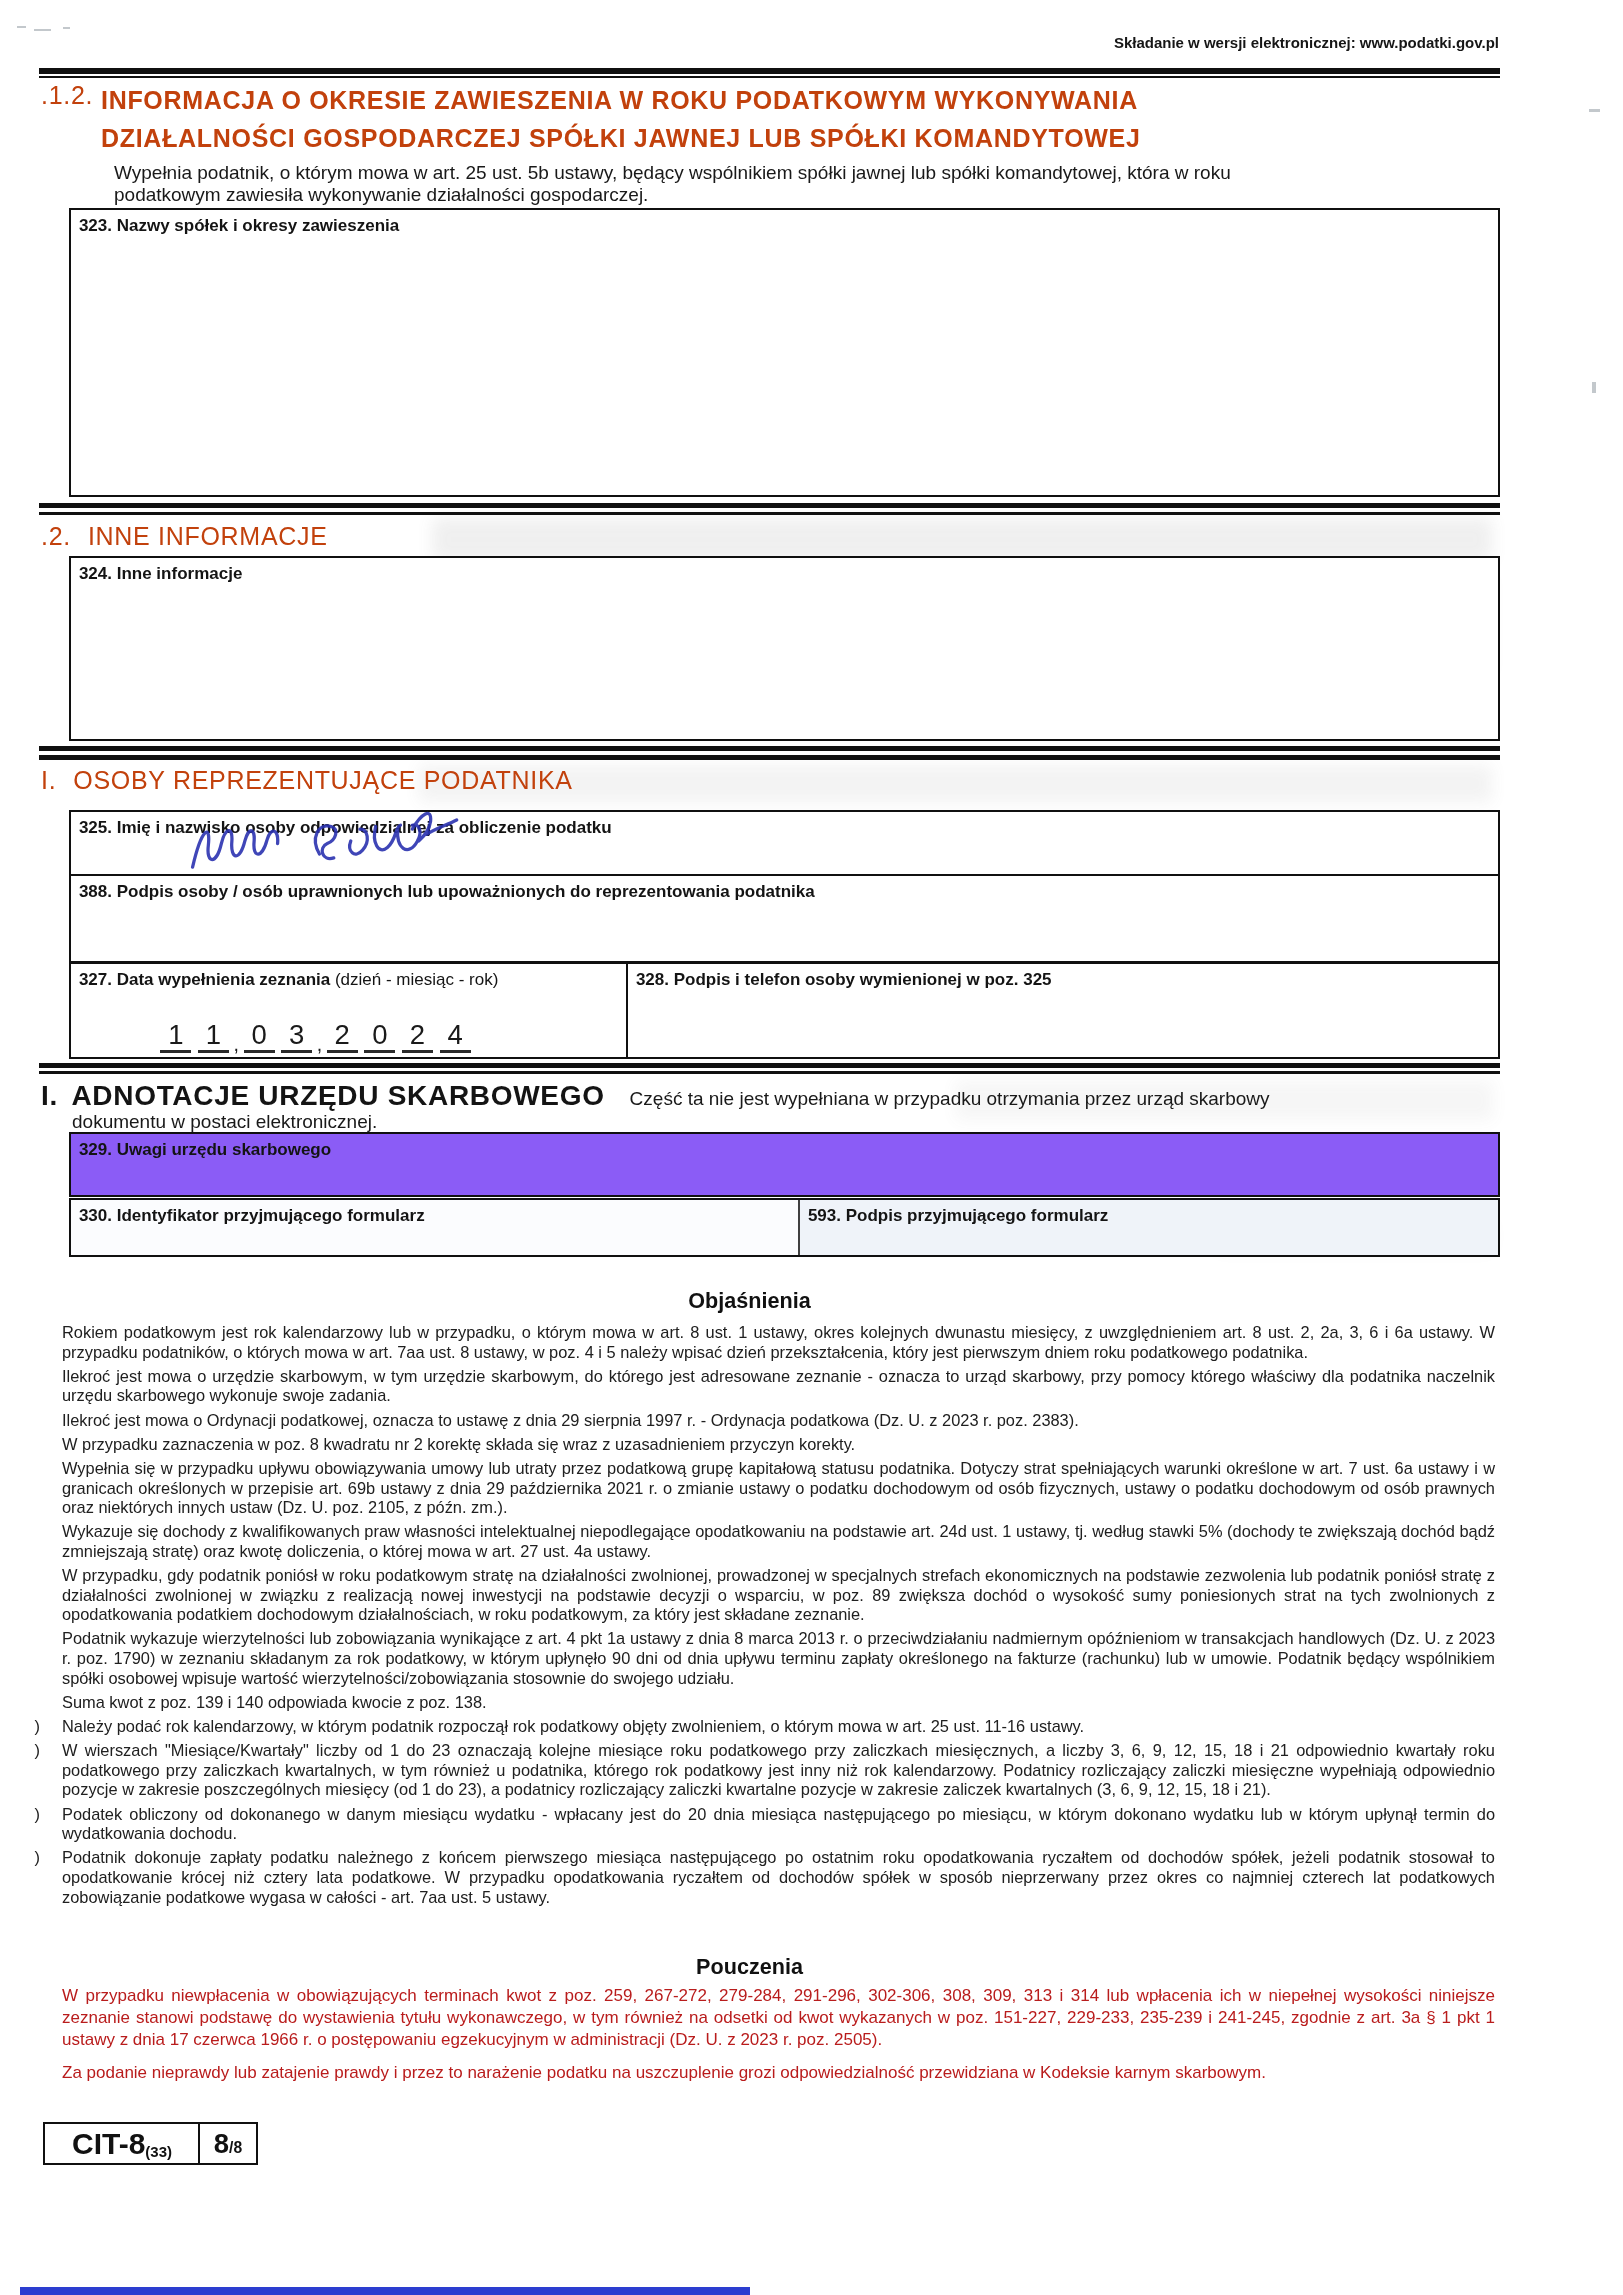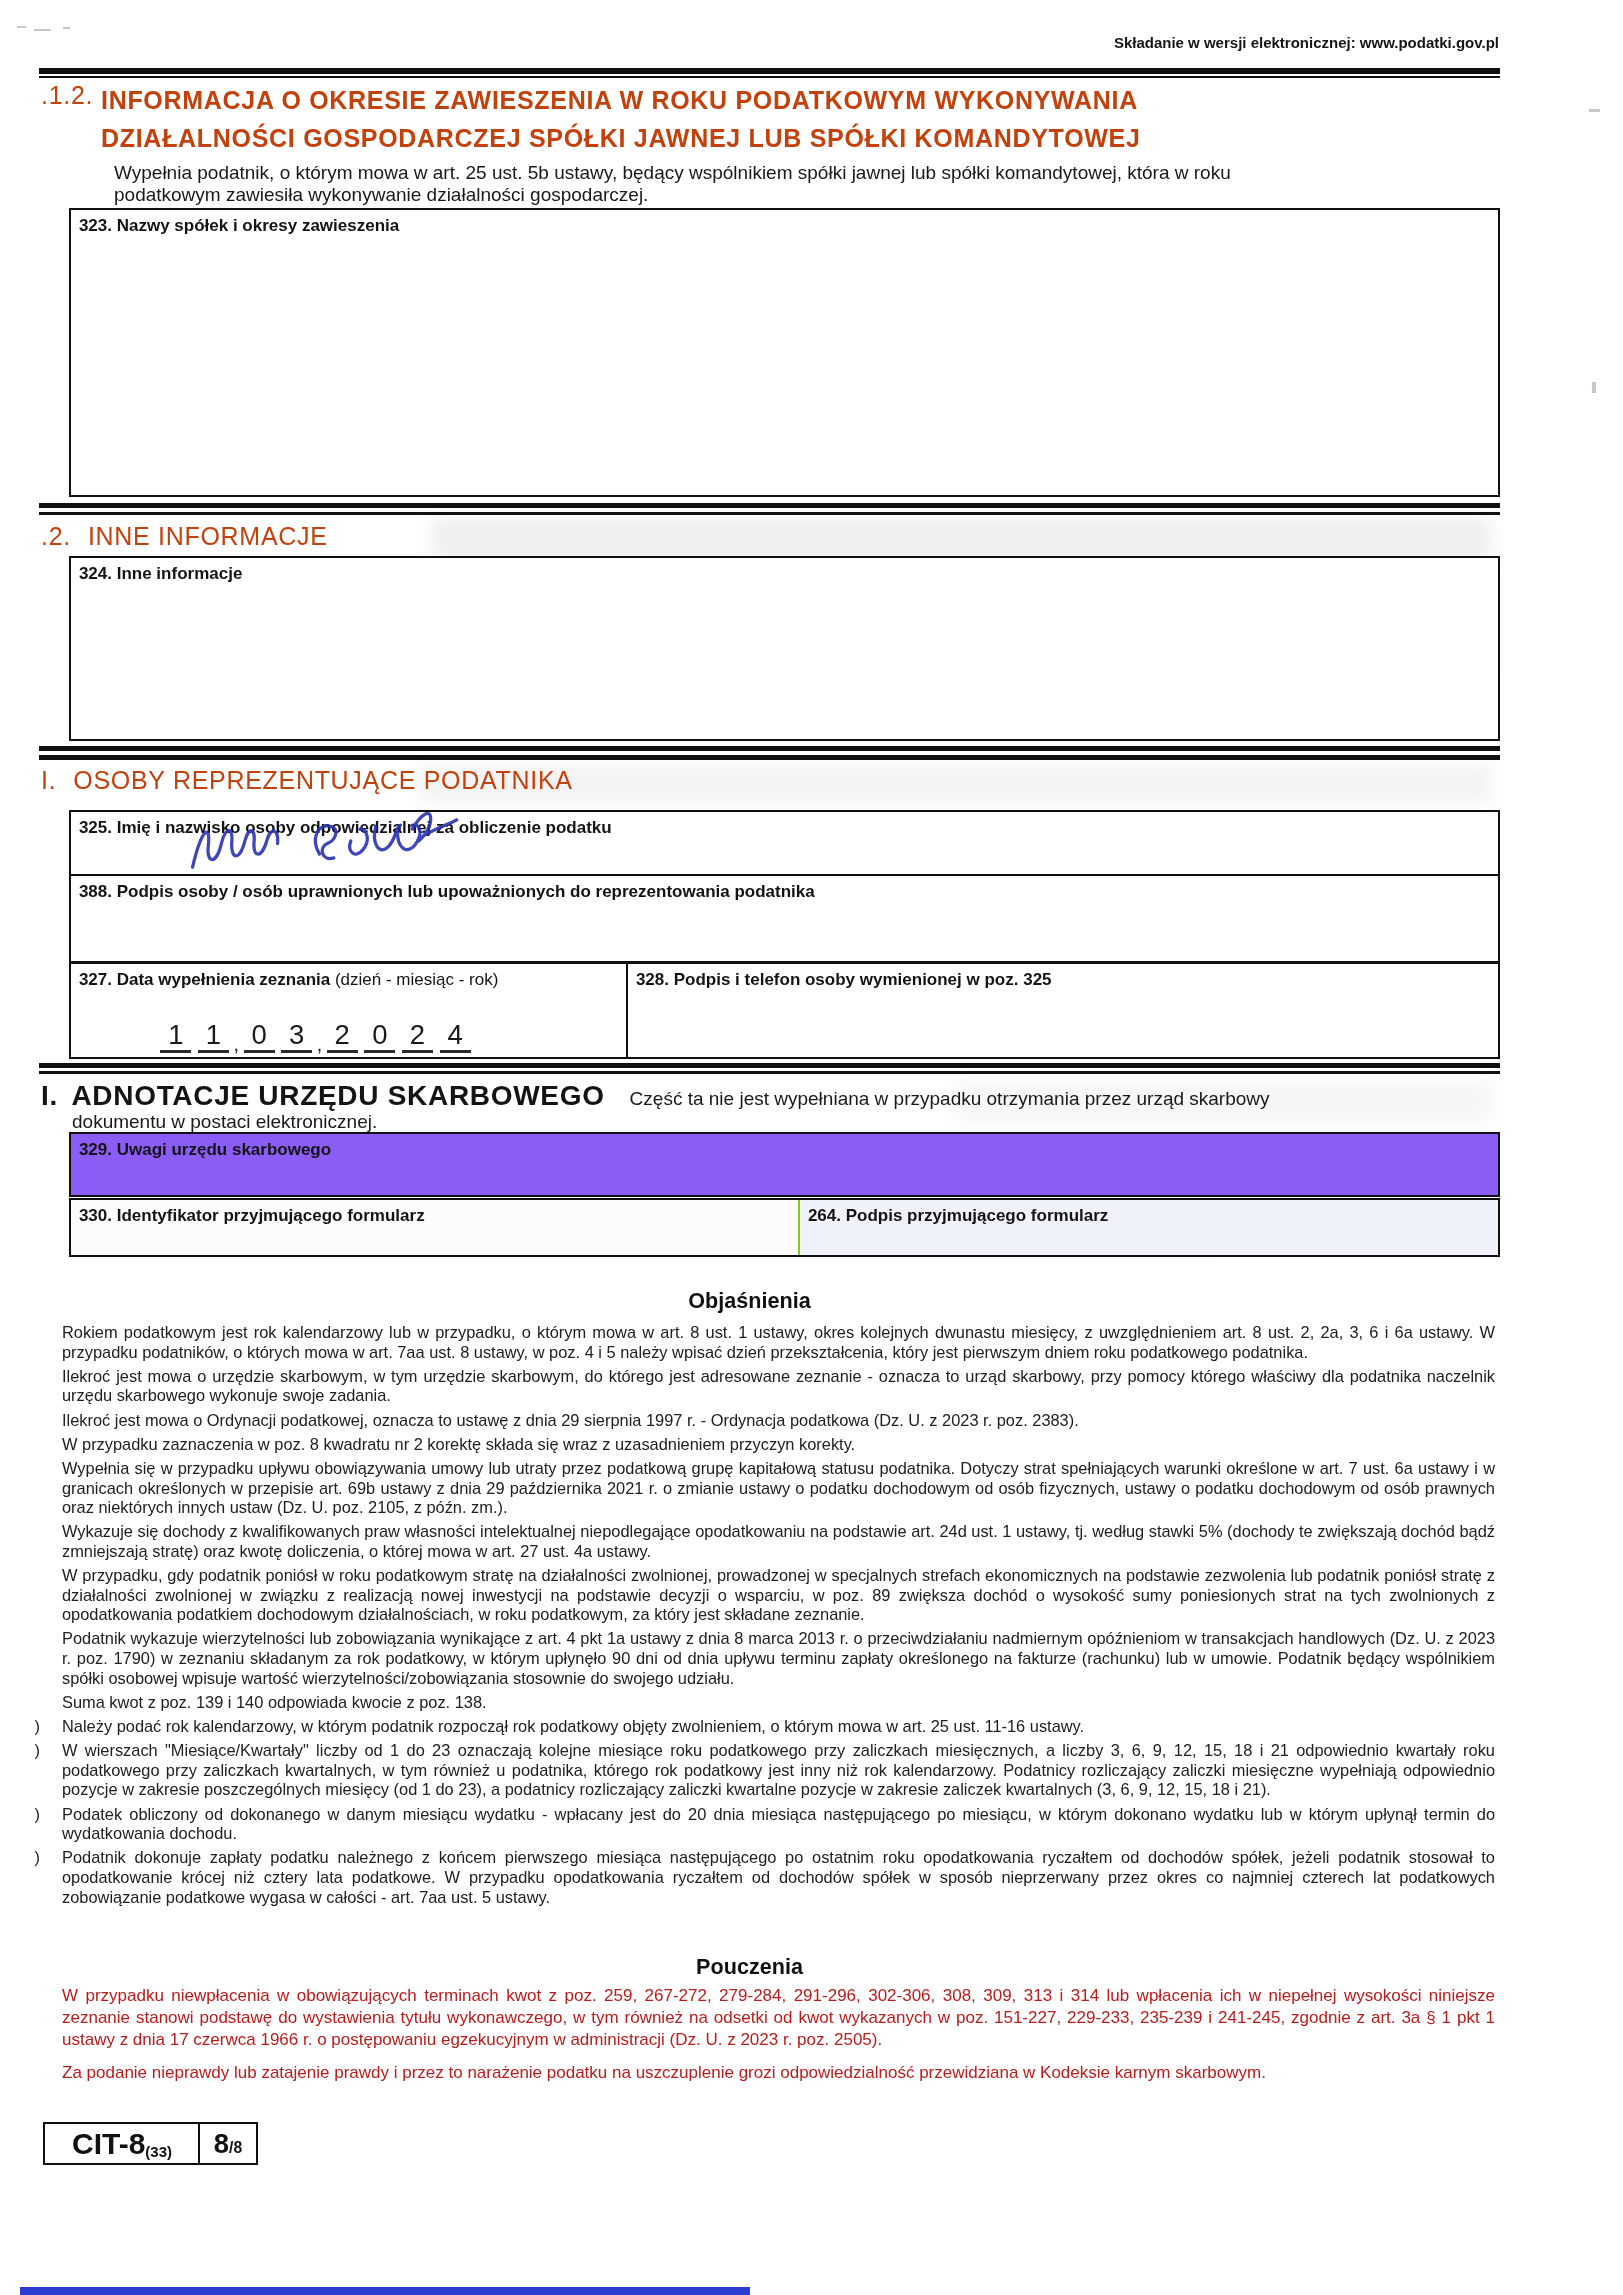--- a/index.html
+++ b/index.html
@@ -146,25 +146,25 @@
     <span style="font-size:28px;font-weight:bold;letter-spacing:0.7px;color:#141414;margin-left:10.5px;">ADNOTACJE URZĘDU SKARBOWEGO</span>
     <span style="font-size:19px;margin-left:22px;color:#191919;">Część ta nie jest wypełniana w przypadku otrzymania przez urząd skarbowy</span>
   </div>
   <div class="abs" style="left:72px;top:1111px;font-size:19px;color:#191919;">dokumentu w postaci elektronicznej.</div>
 
   <div class="fbox" style="left:69px;top:1132px;width:1431px;height:65px;background:#8b5cf6;">
     <div class="flabel">329. Uwagi urzędu skarbowego</div>
   </div>
 
   <div class="fbox" style="left:69px;top:1198px;width:1431px;height:59px;display:flex;">
-    <div style="width:727px;border-right:2px solid #84cc16;background:#fbfcfe;">
+    <div style="width:727px;border-right:2px solid #404040;background:#fbfcfe;">
       <div class="flabel">330. Identyfikator przyjmującego formularz</div>
     </div>
     <div style="flex:1;background:#eff3f9;">
-      <div class="flabel">264. Podpis przyjmującego formularz</div>
+      <div class="flabel">593. Podpis przyjmującego formularz</div>
     </div>
   </div>
 
   <div class="hcent" style="top:1288px;">Objaśnienia</div>
 
   <div class="abs" style="left:62px;top:1323px;width:1433px;">
     <div class="para">
       <span class="pmark"></span>
       <span>Rokiem podatkowym jest rok kalendarzowy lub w przypadku, o którym mowa w art. 8 ust. 1 ustawy, okres kolejnych dwunastu miesięcy, z uwzględnieniem art. 8 ust. 2, 2a, 3, 6 i 6a ustawy. W przypadku podatników, o których mowa w art. 7aa ust. 8 ustawy, w poz. 4 i 5 należy wpisać dzień przekształcenia, który jest pierwszym dniem roku podatkowego podatnika.</span>
     </div>

